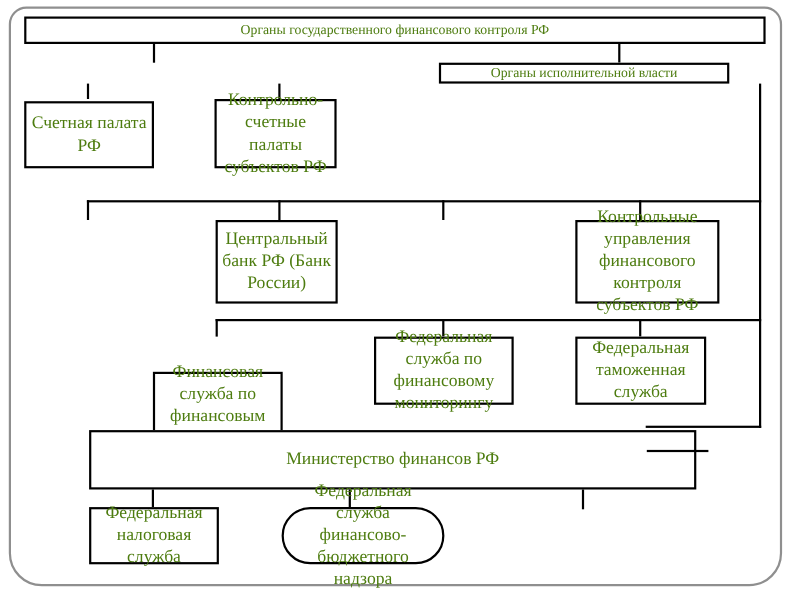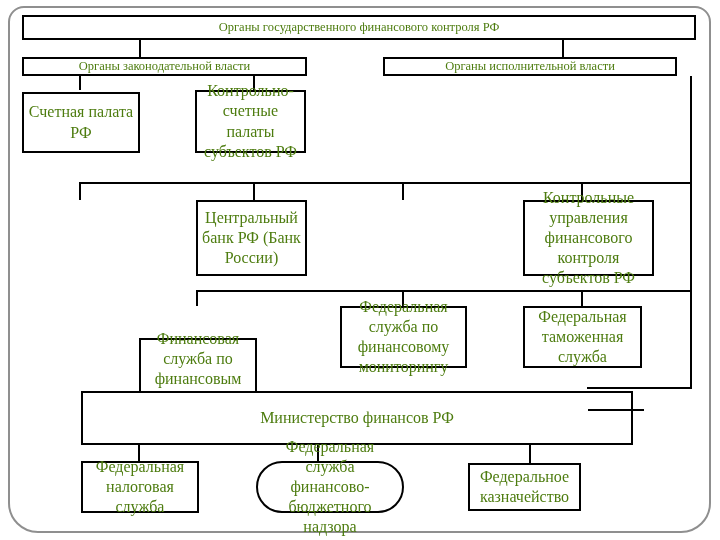--- a/index.html
+++ b/index.html
@@ -30,24 +30,21 @@
 
   <div class="frame"></div>
 
   <div class="node hdr" style="left:22px;top:15px;width:674px;height:25px;">
     <span>Органы государственного финансового контроля РФ</span>
   </div>
 
   <div class="vline" style="left:139px;top:40px;height:17px;"></div>
   <div class="vline" style="left:562px;top:40px;height:17px;"></div>
 
-  <div class="node hdr" style="left:22px;top:57px;width:285px;height:19px;">
-    <span>Органы законодательной власти</span>
-  </div>
-  <div class="node hdr" style="left:383px;top:57px;width:294px;height:19px;">
+  <div class="node hdr" style="left:399px;top:57px;width:264px;height:19px;">
     <span>Органы исполнительной власти</span>
   </div>
 
   <div class="vline" style="left:79px;top:76px;height:14px;"></div>
   <div class="vline" style="left:253px;top:76px;height:14px;"></div>
 
   <div class="node" style="left:22px;top:92px;width:118px;height:61px;">
     <span>Счетная палата
 РФ</span>
   </div>
@@ -116,18 +113,14 @@
   <div class="node" style="left:81px;top:461px;width:118px;height:52px;">
     <span>Федеральная
 налоговая
 служба</span>
   </div>
   <div class="node" style="left:256px;top:461px;width:148px;height:52px;border-radius:26px;">
     <span>Федеральная служба
 финансово-
 бюджетного надзора</span>
   </div>
-  <div class="node" style="left:468px;top:463px;width:113px;height:48px;">
-    <span>Федеральное
-казначейство</span>
-  </div>
 
 </div>
 
 </body></html>

